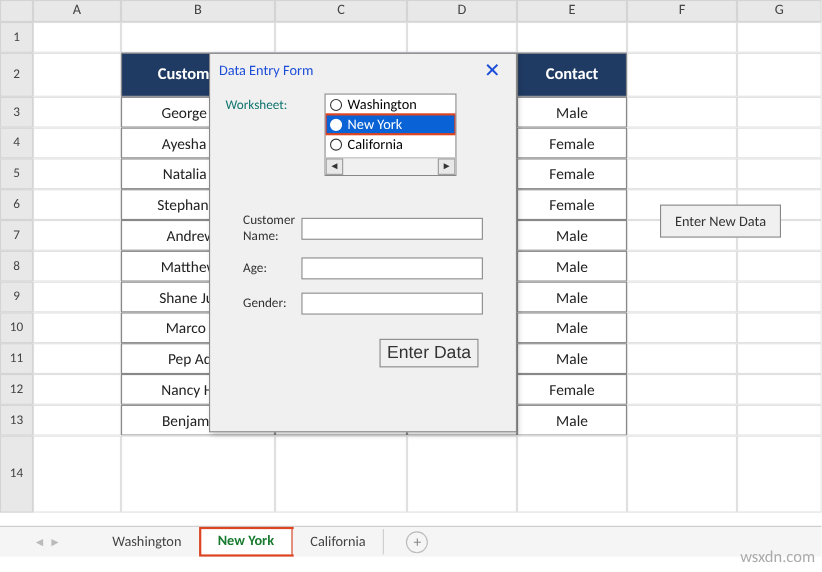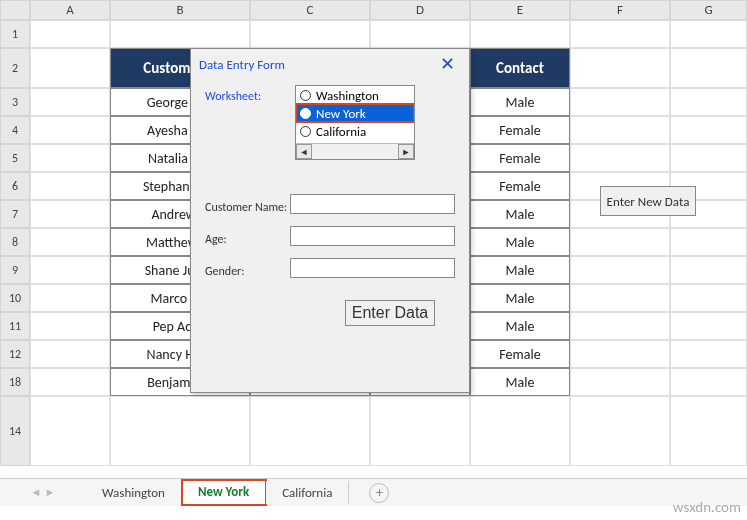--- a/index.html
+++ b/index.html
@@ -12,39 +12,39 @@
     .cell.tall { height: 40px; }
     .header-cell { background: #1f3a63; color: #fff; font-weight: bold; font-size: 15px; border: 1px solid #888; }
     .data-cell { border: 1px solid #888; background: #fff; font-size: 14px; color: #222; }
     .row-14 { height: 70px; }
     
     .dialog { position: absolute; left: 190px; top: 48px; width: 280px; height: 345px; background: #f0f0f0; border: 1px solid #888; box-shadow: 2px 2px 5px rgba(0,0,0,0.2); z-index: 100; padding: 0; }
     .dialog-title { height: 30px; display: flex; align-items: center; justify-content: space-between; padding: 0 8px; font-size: 13px; color: #1d4ed8; }
     .dialog-close { font-size: 18px; cursor: pointer; padding: 0 6px; }
     .dialog-body { padding: 6px 14px; }
     .ws-row { display: flex; align-items: flex-start; margin-bottom: 2px; }
-    .ws-label { width: 90px; font-size: 12px; color: #1d4ed8; padding-top: 4px; }
+    .ws-label { width: 90px; font-size: 12px; color: #0f766e; padding-top: 4px; }
     .ws-list { width: 120px; height: 75px; background: #fff; border: 1px solid #888; position: relative; overflow: hidden; }
     .ws-item { display: flex; align-items: center; height: 18px; padding-left: 4px; font-size: 13px; }
     .ws-item.sel { background: #0a63d6; color: #fff; }
     .ws-item.highlight { outline: 2px solid #d42; outline-offset: -1px; }
     .ws-radio { width: 11px; height: 11px; border-radius: 50%; border: 1px solid #333; background: #fff; margin-right: 5px; display: inline-flex; align-items: center; justify-content: center; }
     .ws-radio.on::after { content: ''; width: 5px; height: 5px; border-radius: 50%; background: #333; display: block; }
     .ws-item.sel .ws-radio { border-color: #fff; }
     .ws-item.sel .ws-radio.on::after { background: #fff; }
     .ws-scroll { position: absolute; bottom: 0; left: 0; right: 0; height: 16px; background: #f0f0f0; border-top: 1px solid #bbb; display: flex; justify-content: space-between; }
     .ws-scroll-btn { width: 16px; height: 15px; background: #e8e8e8; border: 1px solid #999; display: flex; align-items: center; justify-content: center; font-size: 9px; color: #333; }
     
-    .form-row { display: flex; align-items: flex-end; margin: 12px 0; }
+    .form-row { display: flex; align-items: center; margin: 12px 16px; }
     .form-label { width: 100px; font-size: 12px; color: #333; text-align: left; }
     .form-input { flex: 1; height: 20px; border: 1px solid #888; background: #fff; padding: 0 4px; font-size: 12px; }
     
     .enter-btn { margin: 10px 0 0 140px; width: 90px; height: 26px; background: #f0f0f0; border: 1px solid #888; font-size: 16px; color: #333; cursor: pointer; }
     
-    .new-data-btn { position: absolute; left: 600px; top: 186px; width: 96px; height: 30px; background: #f0f0f0; border: 1px solid #888; font-size: 13px; color: #333; cursor: pointer; display: flex; align-items: center; justify-content: center; }
+    .new-data-btn { position: absolute; left: 600px; top: 186px; width: 110px; height: 30px; background: #f0f0f0; border: 1px solid #888; font-size: 13px; color: #333; cursor: pointer; display: flex; align-items: center; justify-content: center; }
     
     .sheet-tabs { position: absolute; bottom: 14px; left: 0; right: 0; height: 28px; display: flex; align-items: center; border-top: 1px solid #ccc; background: #f5f5f5; padding-left: 30px; }
     .nav-arrows { display: flex; gap: 2px; margin-right: 30px; }
     .nav-arrow { width: 12px; height: 12px; color: #bbb; font-size: 11px; display: flex; align-items: center; justify-content: center; }
     .tab { padding: 4px 16px; font-size: 13px; color: #444; border-right: 1px solid #ccc; background: #f5f5f5; cursor: pointer; }
     .tab.active { background: #fff; color: #197b30; font-weight: bold; border-bottom: 2px solid #fff; outline: 2px solid #d42; outline-offset: -1px; }
     .tab-add { width: 20px; height: 20px; border: 1px solid #bbb; border-radius: 50%; display: flex; align-items: center; justify-content: center; margin-left: 20px; color: #888; font-size: 14px; cursor: pointer; }
     
     .watermark { position: absolute; bottom: 4px; right: 6px; font-size: 15px; color: #aaa; }
   </style>
@@ -162,21 +162,21 @@
 
   <div class="row-header">12</div>
     <div class="cell"></div>
   <div class="cell data-cell">Nancy Hans</div>
     <div class="cell data-cell"></div>
     <div class="cell data-cell"></div>
   <div class="cell data-cell">Female</div>
     <div class="cell"></div>
     <div class="cell"></div>
 
-  <div class="row-header">18</div>
+  <div class="row-header">13</div>
     <div class="cell"></div>
   <div class="cell data-cell">Benjamin H</div>
     <div class="cell data-cell"></div>
     <div class="cell data-cell"></div>
   <div class="cell data-cell">Male</div>
     <div class="cell"></div>
     <div class="cell"></div>
 
   <div class="row-header row-14">14</div>
   <div class="cell row-14"></div>

